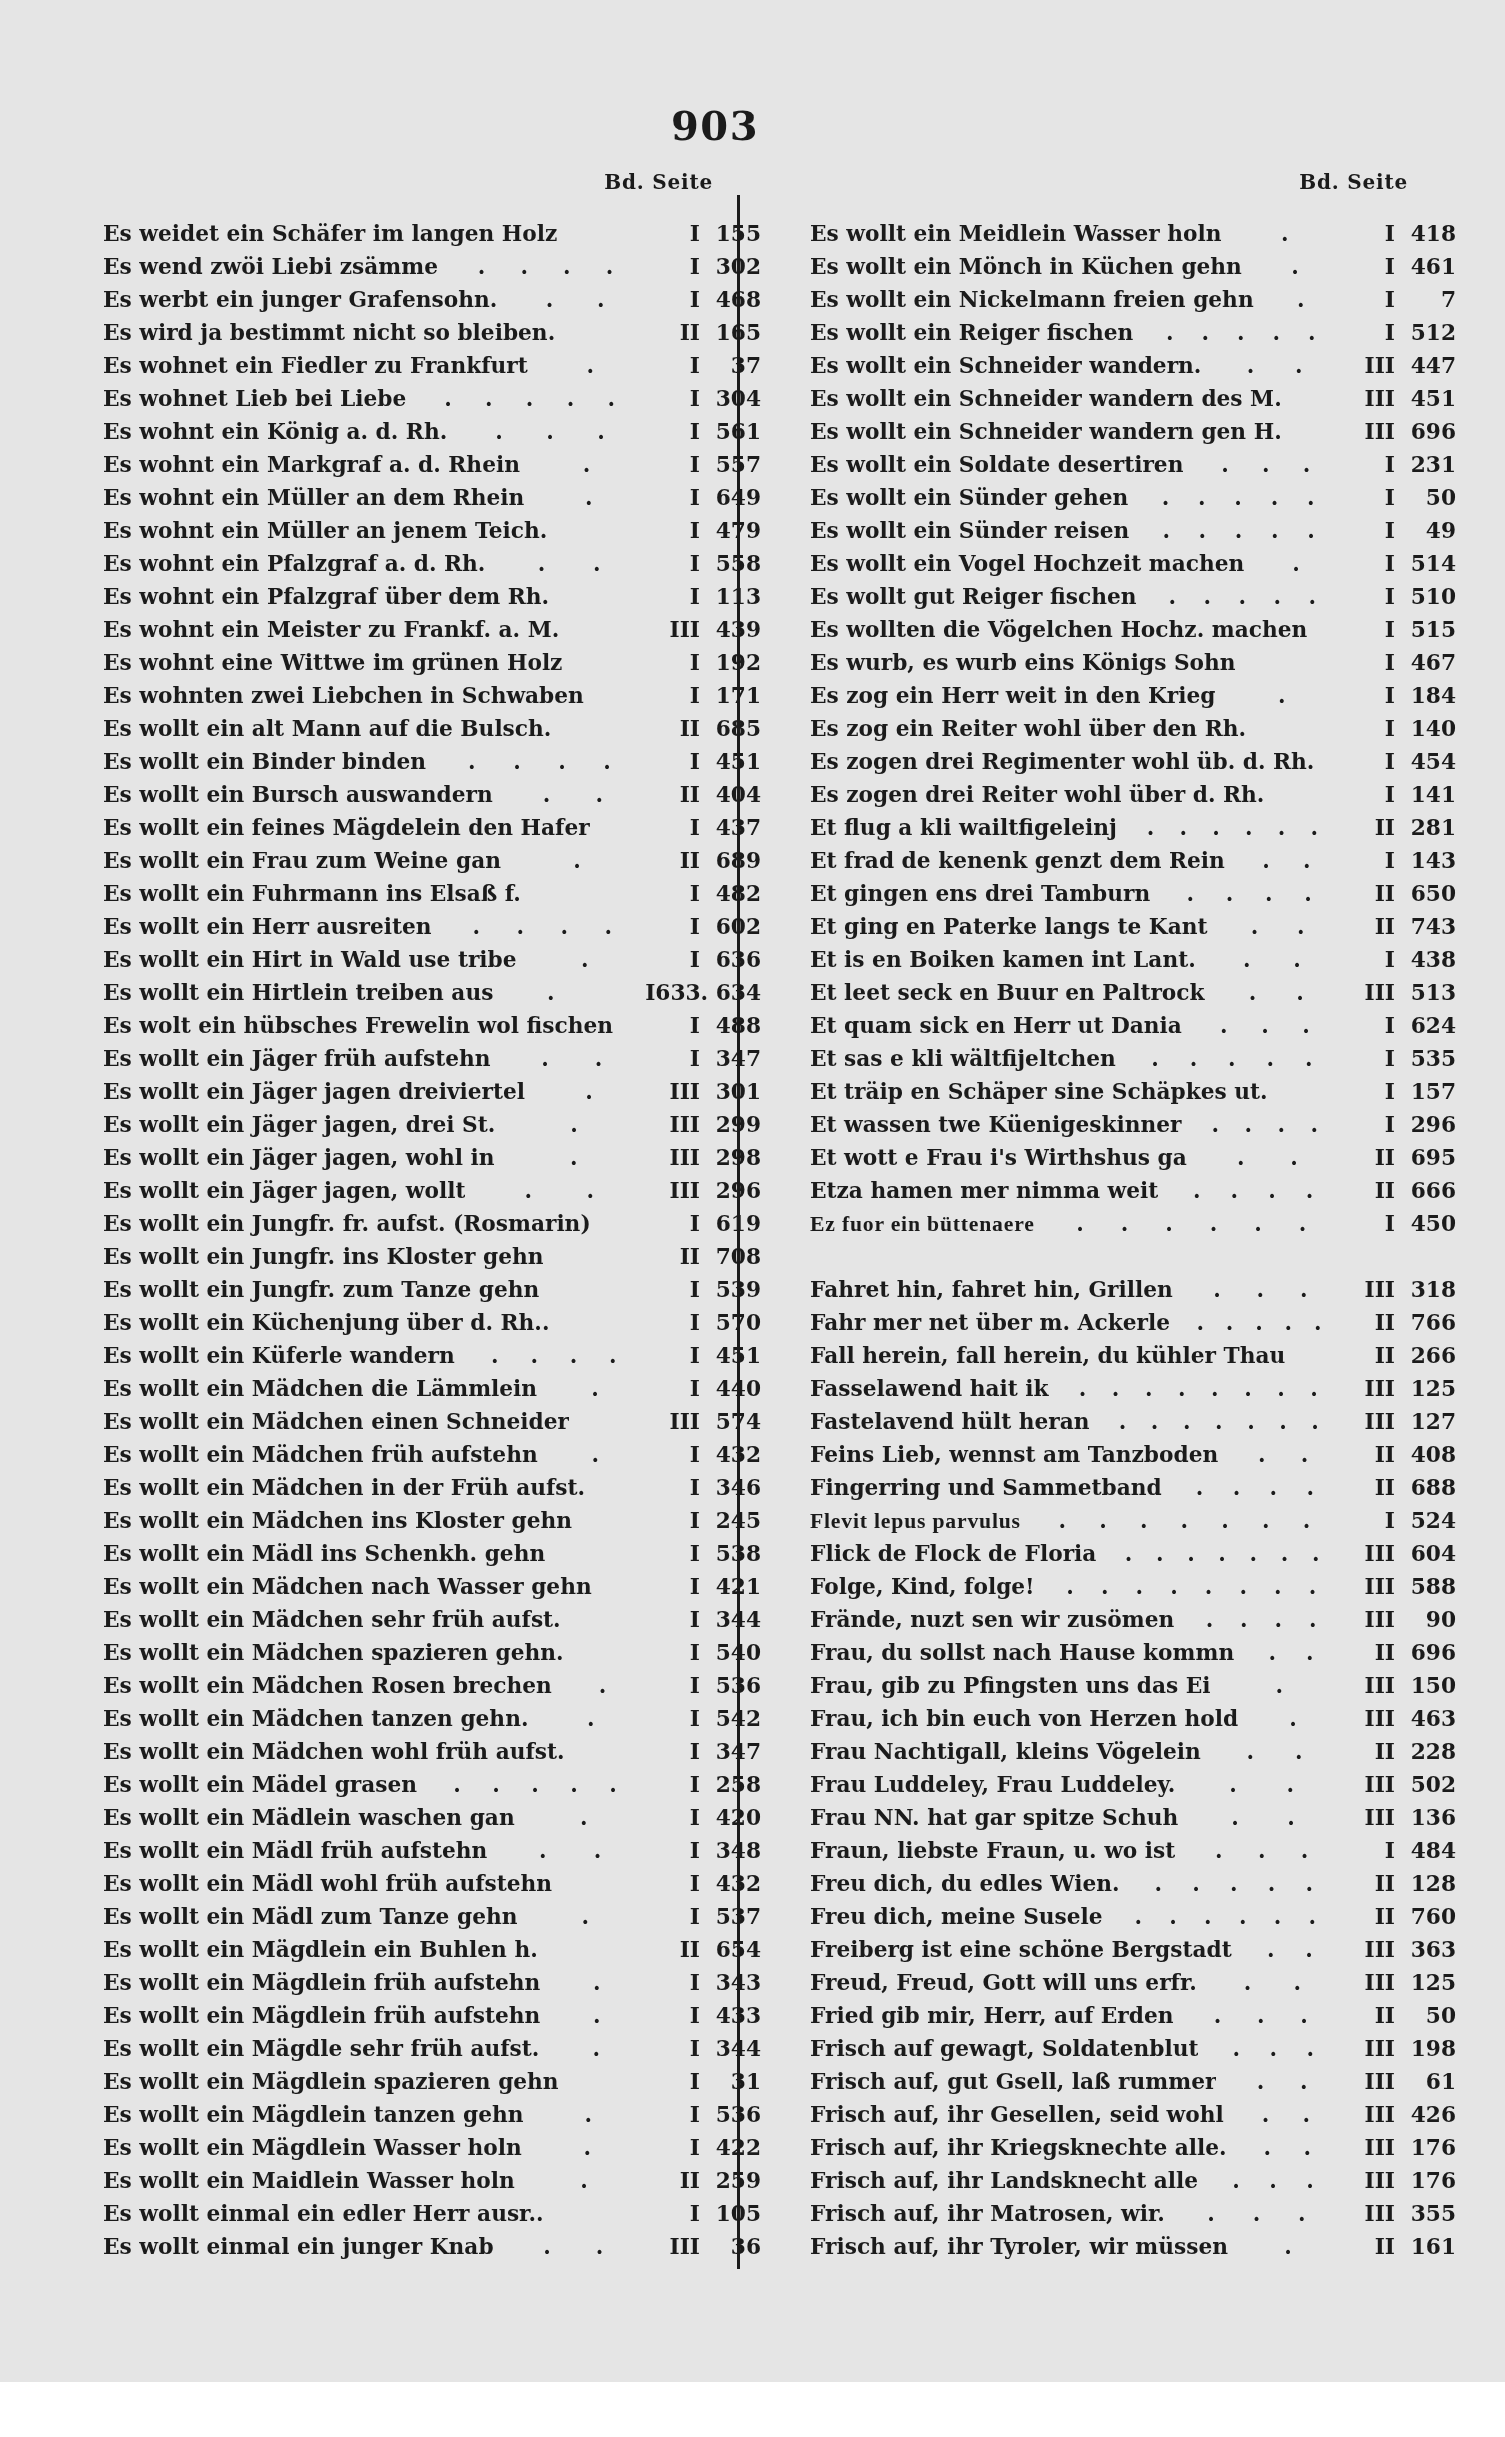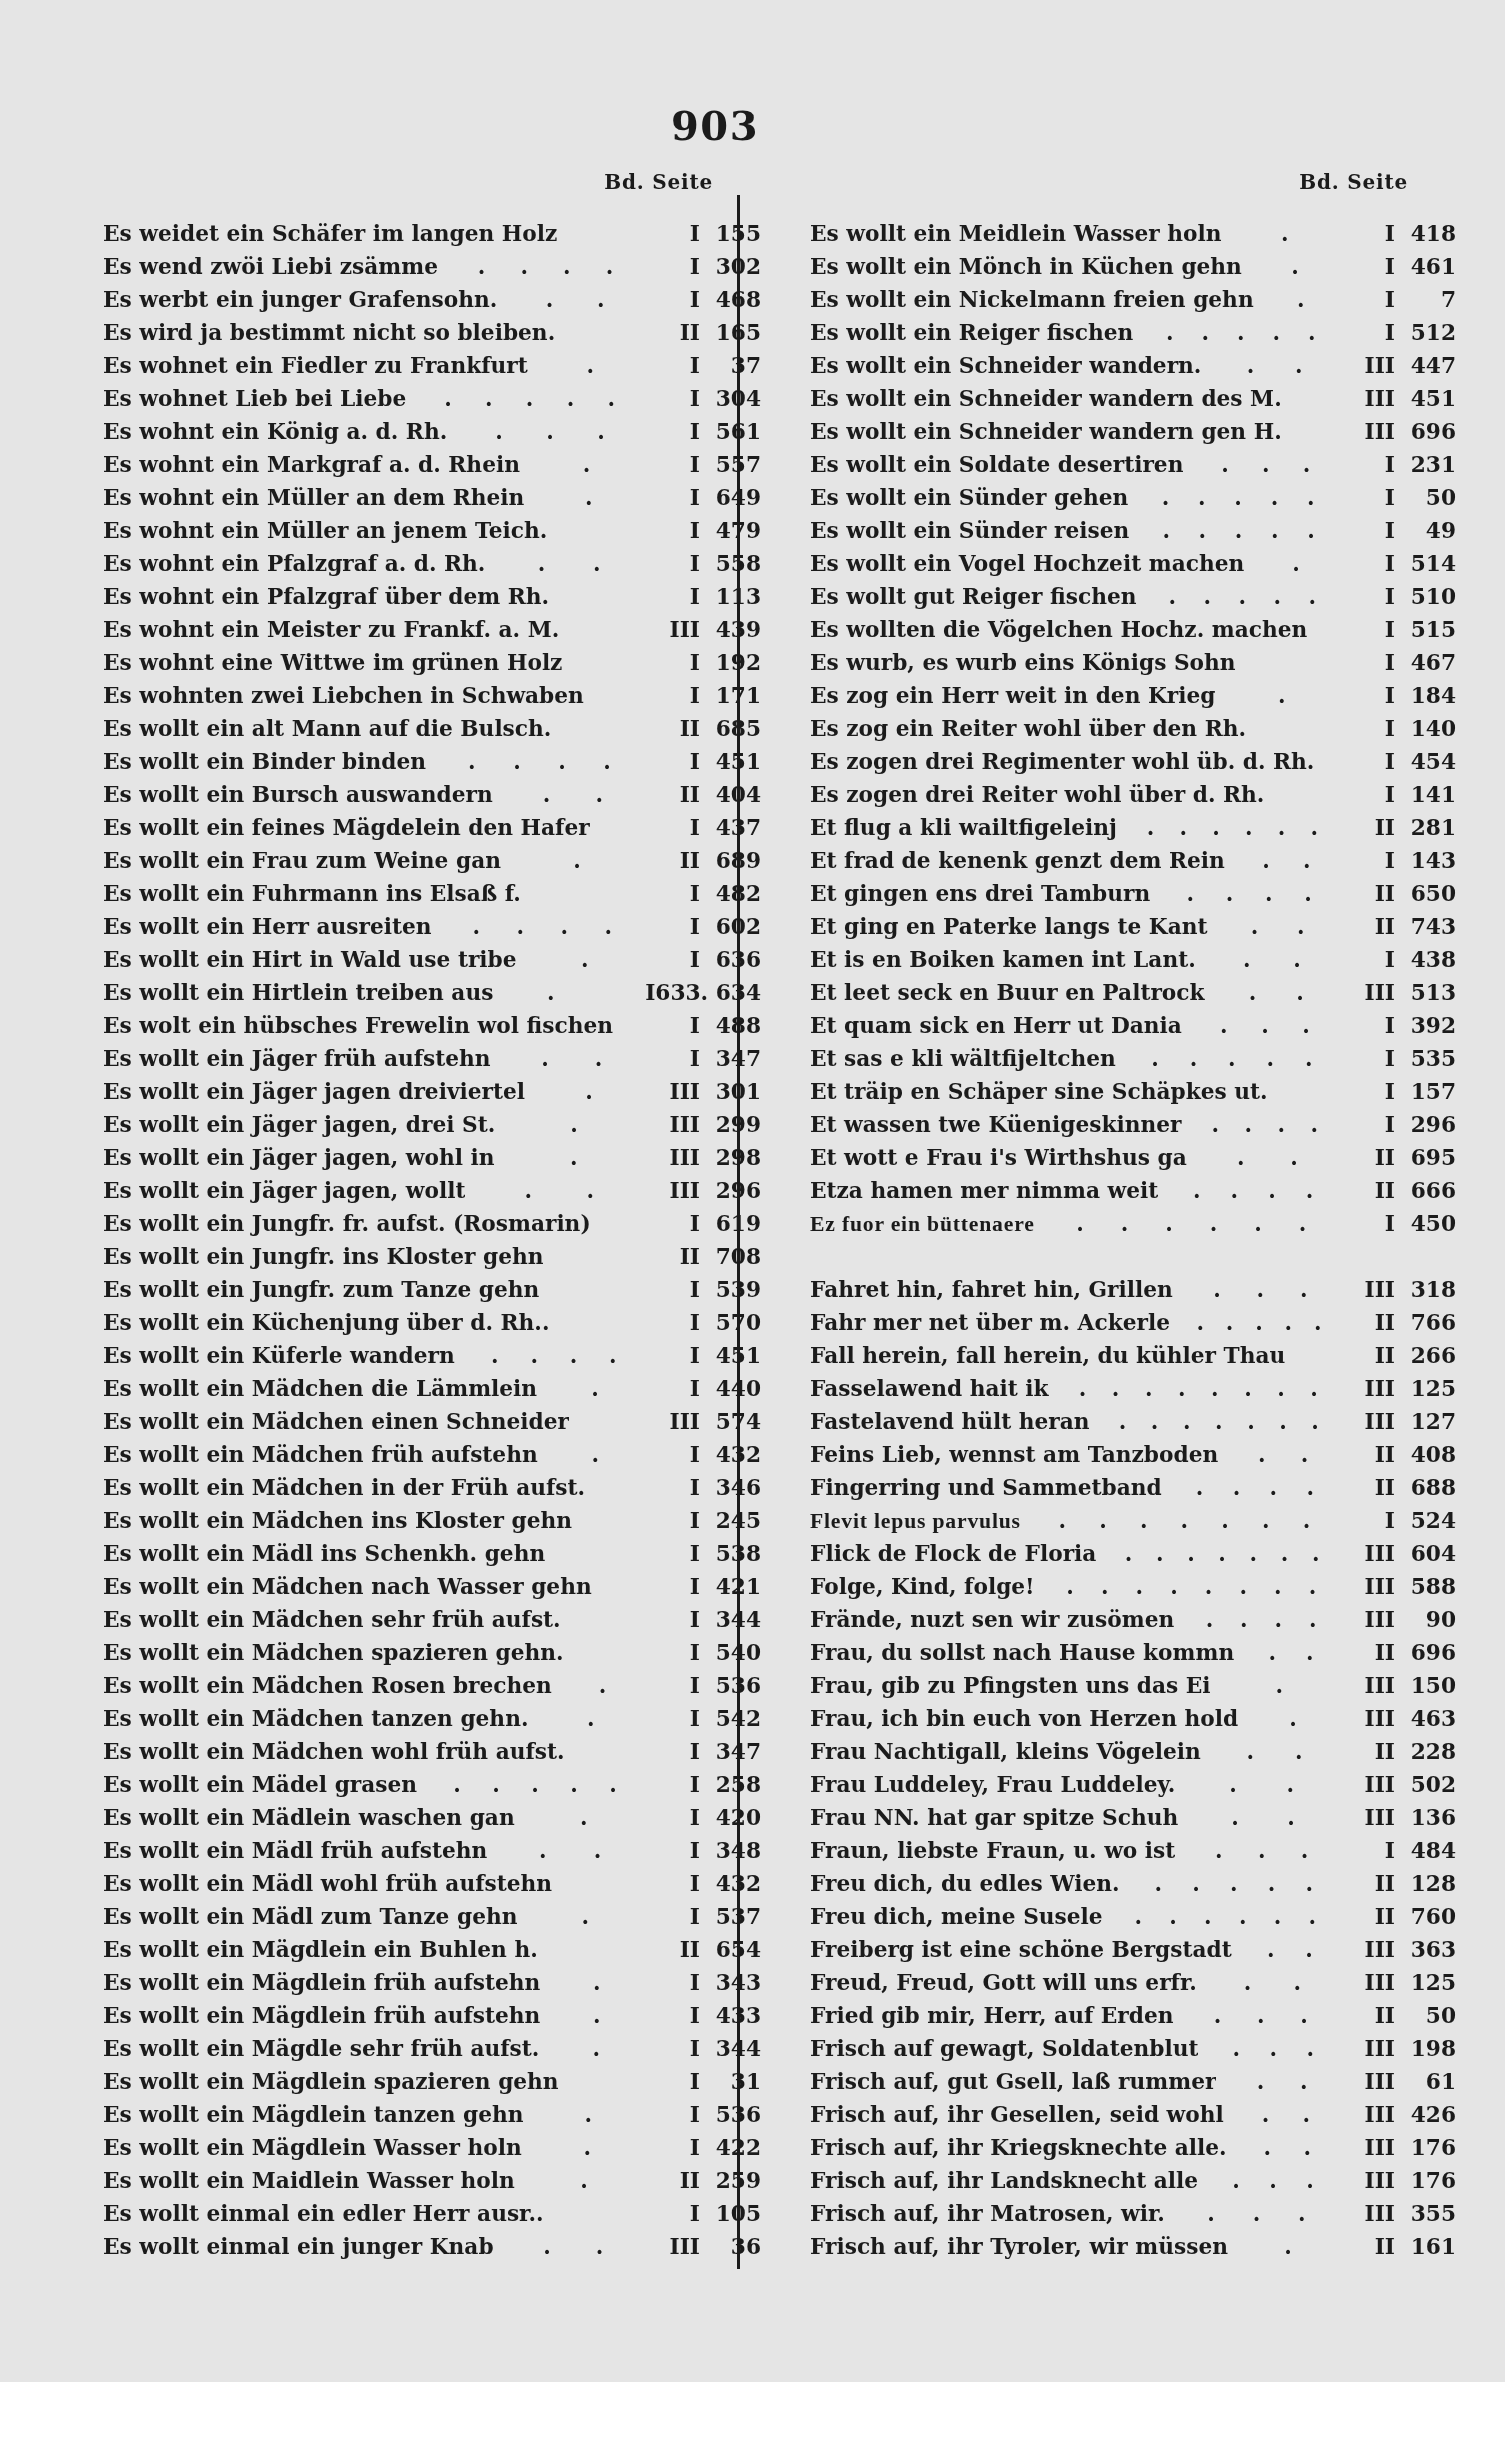--- a/index.html
+++ b/index.html
@@ -778,21 +778,21 @@
         <span class="p">513</span>
       </div>
       <div class="row">
         <span class="t">Et quam sick en Herr ut Dania</span>
         <span class="dots">
           <span>.</span>
           <span>.</span>
           <span>.</span>
         </span>
         <span class="v">I</span>
-        <span class="p">392</span>
+        <span class="p">624</span>
       </div>
       <div class="row">
         <span class="t">Et sas e kli wältfijeltchen</span>
         <span class="dots">
           <span>.</span>
           <span>.</span>
           <span>.</span>
           <span>.</span>
           <span>.</span>
         </span>

